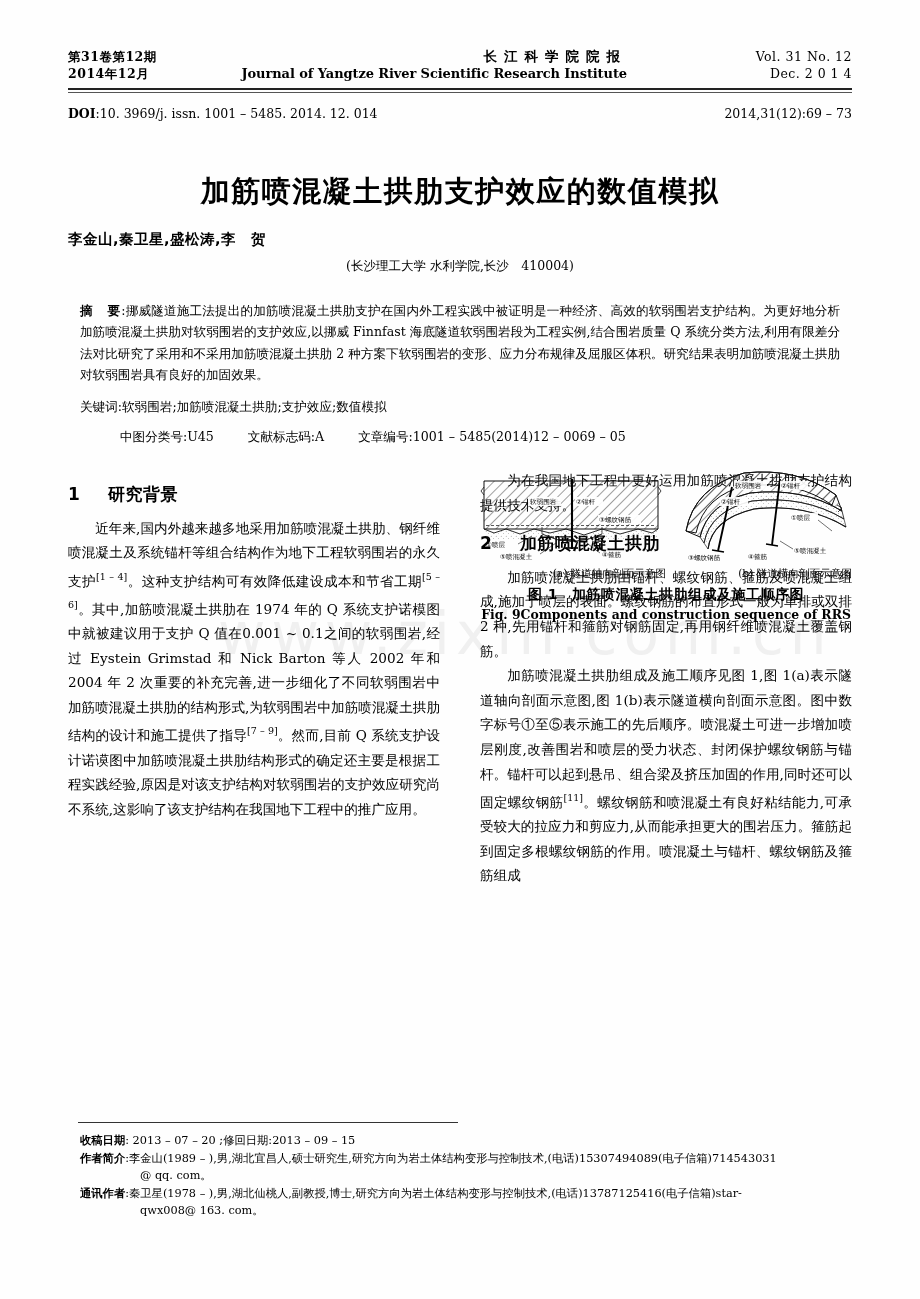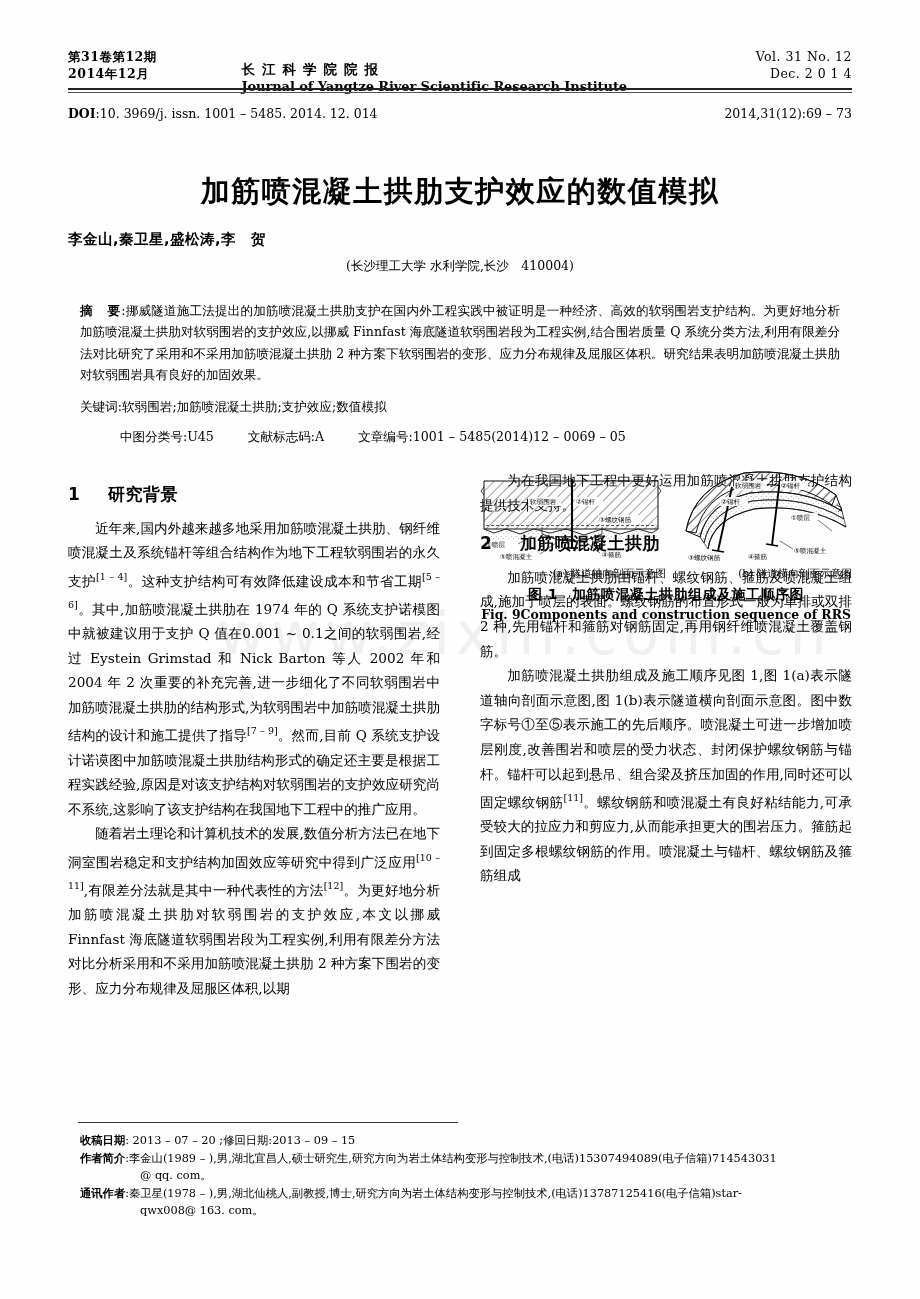--- a/index.html
+++ b/index.html
@@ -32,21 +32,21 @@
     position: absolute;
     top: 48px;
     left: 0;
     width: 784px;
     display: flex;
     justify-content: space-between;
     align-items: flex-start;
   }
   .rh-col { font-size: 12.5px; line-height: 17px; }
   .rh-left { text-align: left; font-weight: bold; letter-spacing: .5px; }
-  .rh-center { text-align: left; margin-top: 13px; }
+  .rh-center { text-align: right; }
   .rh-right { text-align: right; letter-spacing: .5px; margin-left: 44px; }
   .rh-cn {
     font-family: "DejaVu Sans", "Liberation Sans", sans-serif;
     font-weight: bold;
     font-size: 13.5px;
     letter-spacing: 7px;
   }
   .rh-en {
     font-family: "DejaVu Serif", "Liberation Serif", serif;
     font-weight: bold;
@@ -247,21 +247,20 @@
     <div class="wm">www.zixin.com.cn</div>
 
     <div class="cols">
 
       <div class="col col-left">
         <div class="sec">
           <span class="num">1</span>
           <span>研究背景</span>
         </div>
         <p class="body"><span>近年来,国内外越来越多地采用加筋喷混凝土拱肋、钢纤维喷混凝土及系统锚杆等组合结构作为地下工程软弱围岩的永久支护</span><sup>[1 – 4]</sup><span>。这种支护结构可有效降低建设成本和节省工期</span><sup>[5 – 6]</sup><span>。其中,加筋喷混凝土拱肋在 1974 年的 Q 系统支护诺模图中就被建议用于支护 Q 值在0.001 ~ 0.1之间的软弱围岩,经过 Eystein Grimstad 和 Nick Barton 等人 2002 年和 2004 年 2 次重要的补充完善,进一步细化了不同软弱围岩中加筋喷混凝土拱肋的结构形式,为软弱围岩中加筋喷混凝土拱肋结构的设计和施工提供了指导</span><sup>[7 – 9]</sup><span>。然而,目前 Q 系统支护设计诺谟图中加筋喷混凝土拱肋结构形式的确定还主要是根据工程实践经验,原因是对该支护结构对软弱围岩的支护效应研究尚不系统,这影响了该支护结构在我国地下工程中的推广应用。</span></p>
-        <p class="body"><span>随着岩土理论和计算机技术的发展,数值分析方法已在地下洞室围岩稳定和支护结构加固效应等研究中得到广泛应用</span><sup>[10 – 11]</sup><span>,有限差分法就是其中一种代表性的方法</span><sup>[12]</sup><span>。为更好地分析加筋喷混凝土拱肋对软弱围岩的支护效应,本文以挪威 Finnfast 海底隧道软弱围岩段为工程实例,利用有限差分方法对比分析采用和不采用加筋喷混凝土拱肋 2 种方案下围岩的变形、应力分布规律及屈服区体积,以期</span></p>
       </div>
 
       <div class="col col-right">
         <p class="body">为在我国地下工程中更好运用加筋喷混凝土拱肋支护结构提供技术支持。</p>
         <div class="sec">
           <span class="num">2</span>
           <span>加筋喷混凝土拱肋</span>
         </div>
         <p class="body">加筋喷混凝土拱肋由锚杆、螺纹钢筋、箍筋及喷混凝土组成,施加于喷层的表面。螺纹钢筋的布置形式一般为单排或双排 2 种,先用锚杆和箍筋对钢筋固定,再用钢纤维喷混凝土覆盖钢筋。</p>
         <p class="body"><span>加筋喷混凝土拱肋组成及施工顺序见图 1,图 1(a)表示隧道轴向剖面示意图,图 1(b)表示隧道横向剖面示意图。图中数字标号①至⑤表示施工的先后顺序。喷混凝土可进一步增加喷层刚度,改善围岩和喷层的受力状态、封闭保护螺纹钢筋与锚杆。锚杆可以起到悬吊、组合梁及挤压加固的作用,同时还可以固定螺纹钢筋</span><sup>[11]</sup><span>。螺纹钢筋和喷混凝土有良好粘结能力,可承受较大的拉应力和剪应力,从而能承担更大的围岩压力。箍筋起到固定多根螺纹钢筋的作用。喷混凝土与锚杆、螺纹钢筋及箍筋组成</span></p>

